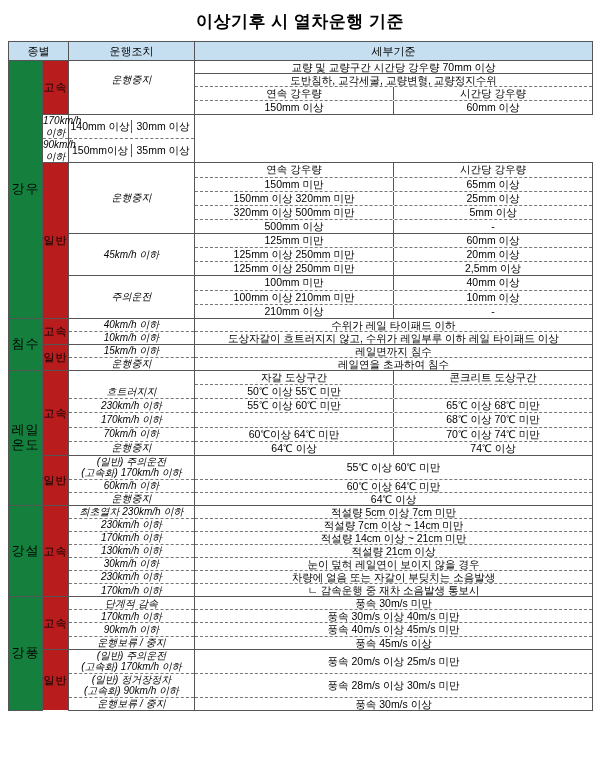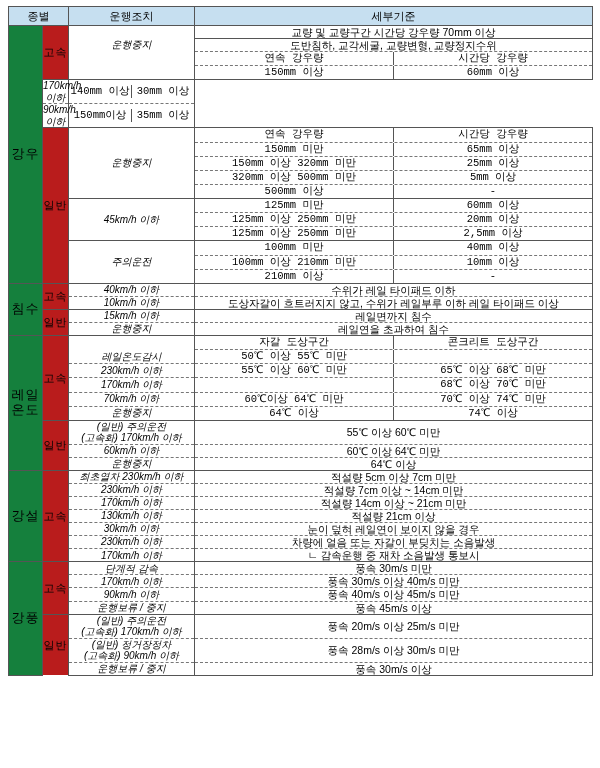--- a/index.html
+++ b/index.html
@@ -79,40 +79,40 @@
   }
   .dashed-t {
     border-top: 1px dashed #777 !important;
   }
   .nb-b { border-bottom: none !important; }
   .nb-t { border-top: none !important; }
   table.inner {
     border-collapse: collapse;
     width: 100%;
     table-layout: fixed;
-    font-family: Liberation Mono, monospace;
   }
   table.inner td {
     border: none;
     text-align: center;
     font-size: 10.5px;
     padding: 0;
     line-height: 1.25;
     color: #000;
   }
   table.inner td.l {
     border-right: 1px solid #555;
   }
   .twoline { line-height: 1.2; }
 </style>
 </head>
 <body>
 
 <div id="page">
 
+  <div class="title">이상기후 시 열차운행 기준</div>
 
   <table class="main">
     <colgroup>
       <col style="width:34px">
       <col style="width:26px">
       <col style="width:126px">
       <col style="width:398px">
     </colgroup>
     <tbody>
 
@@ -361,21 +361,21 @@
             <tbody>
                 <tr>
               <td class="l">자갈 도상구간</td>
               <td>콘크리트 도상구간</td>
             </tr>
           </tbody>
             </table>
         </td>
       </tr>
       <tr>
-        <td class="act nb-t dashed-b">레일온도감시</td>
+        <td class="act nb-t dashed-b">흐트러지지</td>
         <td class="det dashed-b dashed-t">
           <table class="inner">
             <tbody>
                 <tr>
               <td class="l">50℃ 이상 55℃ 미만</td>
               <td></td>
             </tr>
           </tbody>
             </table>
         </td>

